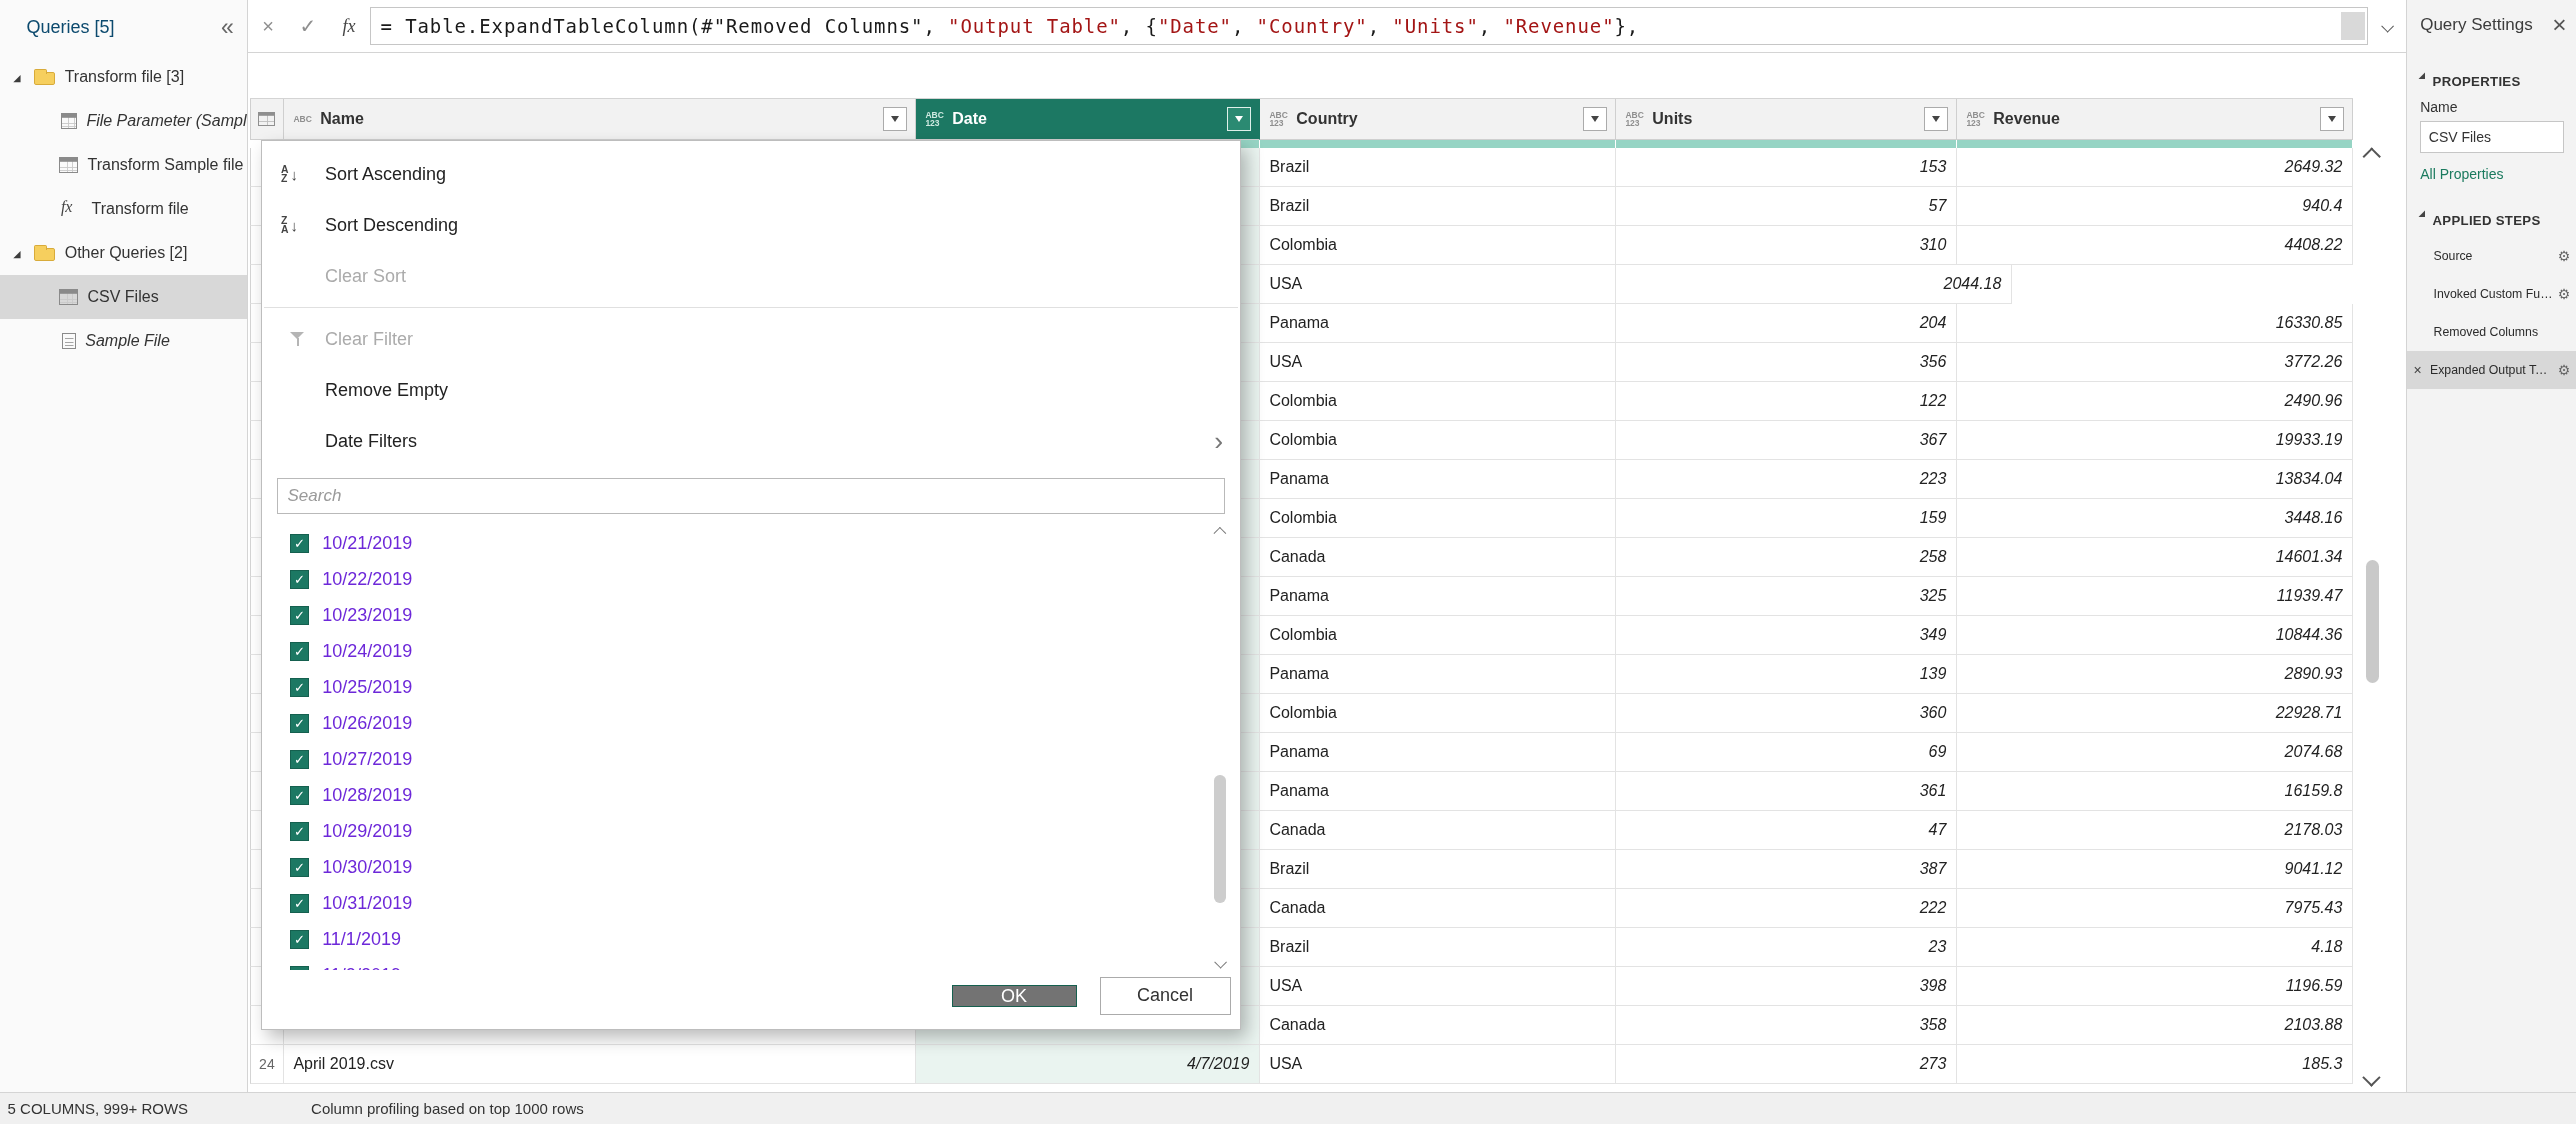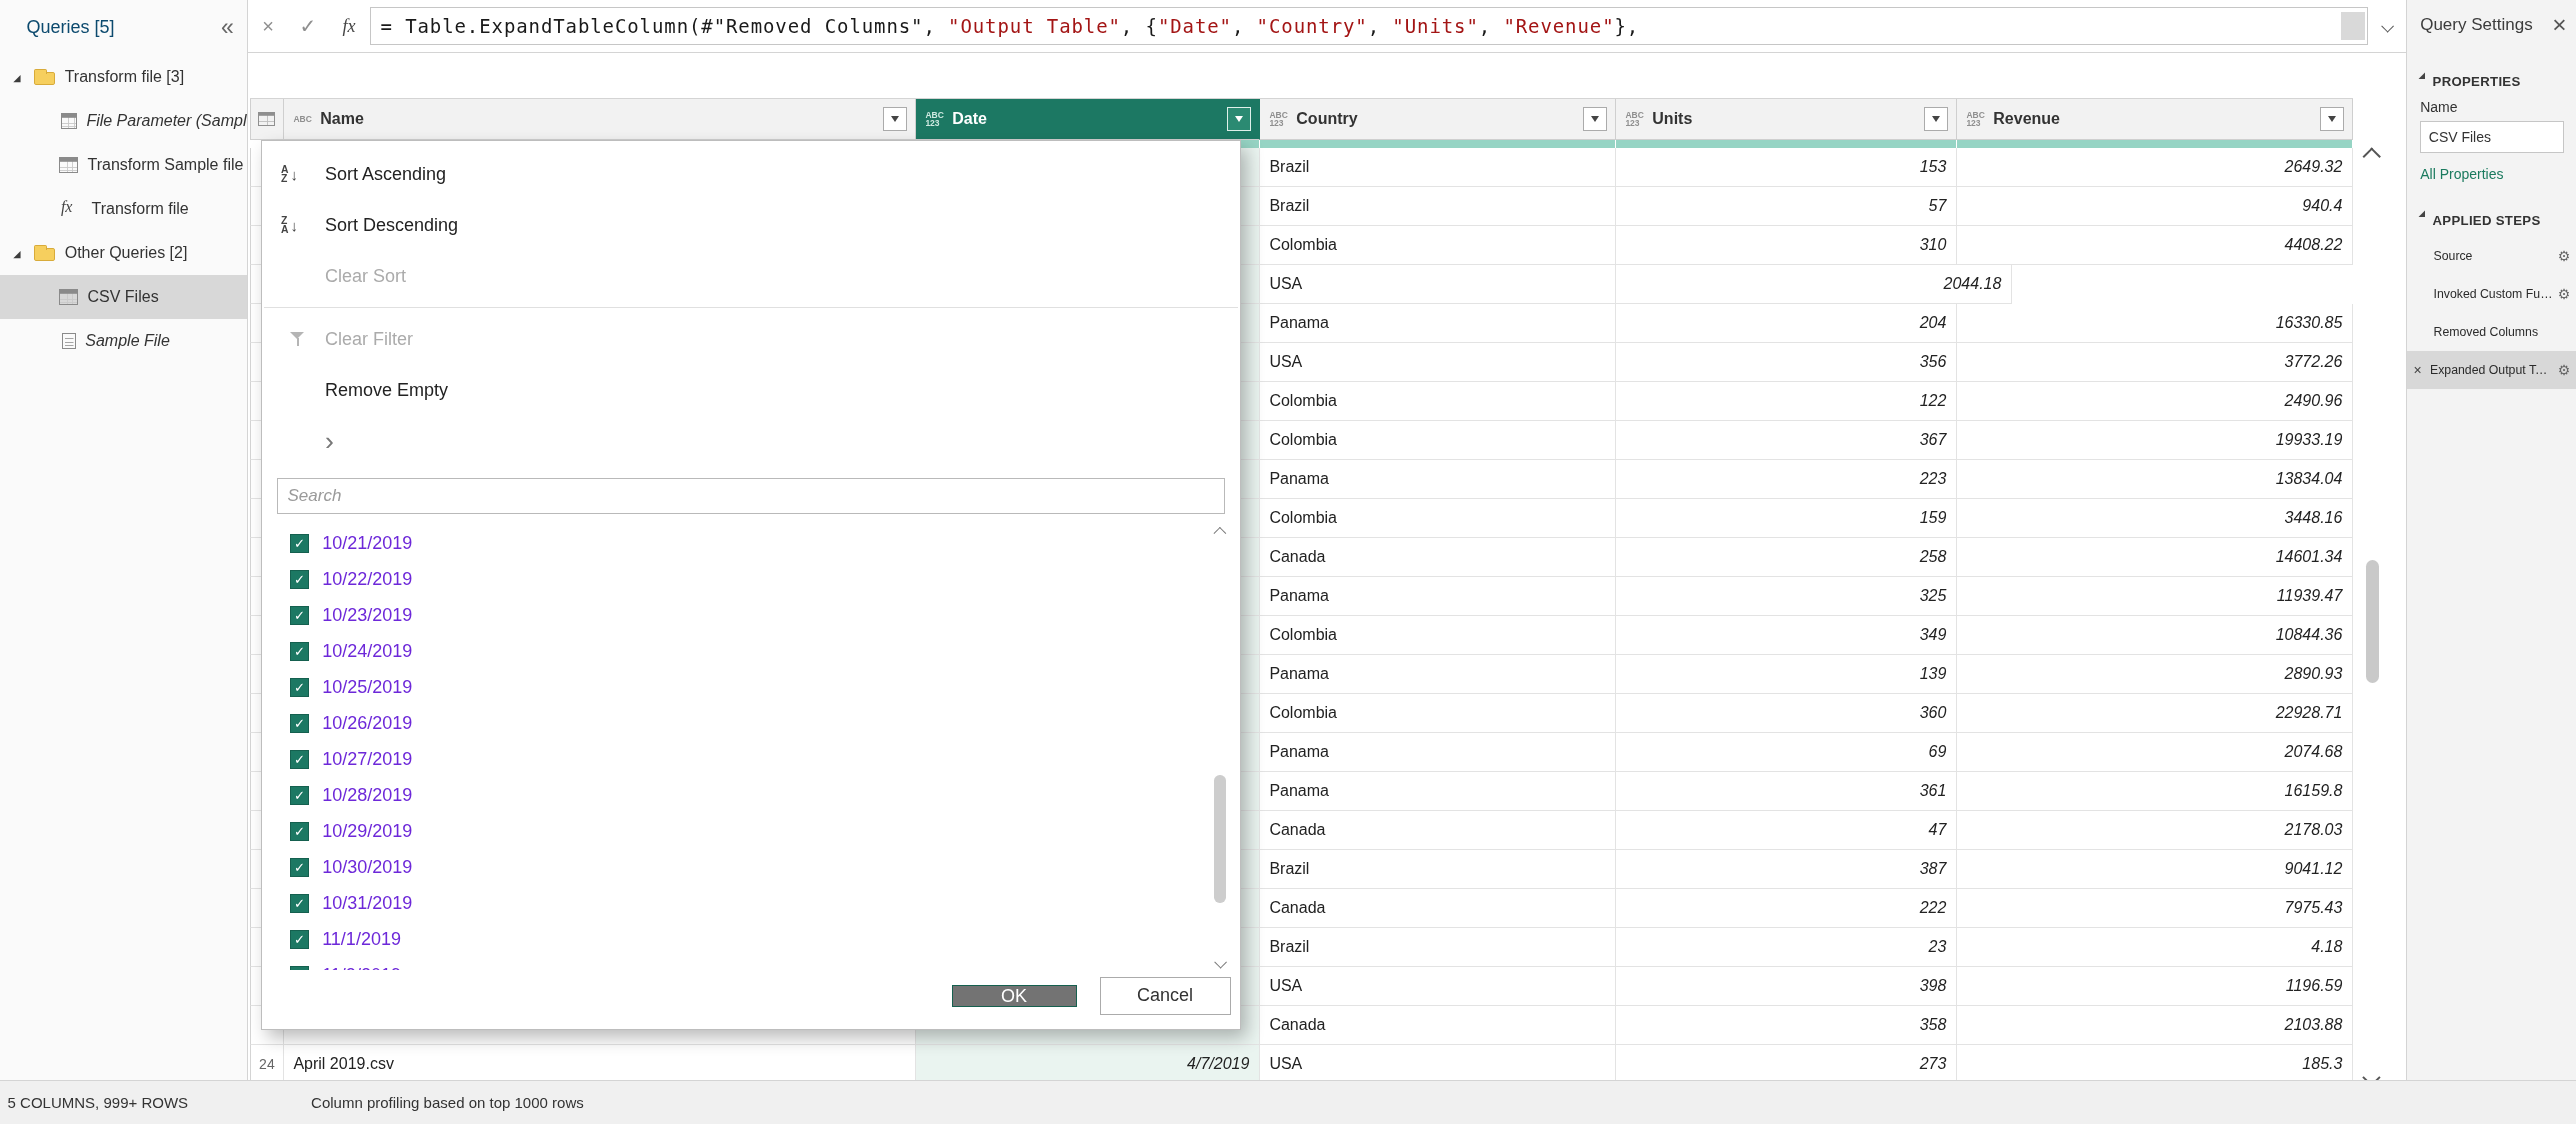--- a/index.html
+++ b/index.html
@@ -121,21 +121,21 @@
   .qs-name-input { display:block; width:144px; height:32px; margin-left:13.2px; border:0.9px solid #c6c6c6; padding:0 7.6px; font-size:14px; color:#333; font-family:inherit; background:#fff; }
   .qs-allprops { display:block; margin:13.2px 0 5.7px 13.2px; color:#1a7a5e; font-size:14px; text-decoration:none; cursor:pointer; }
   .steps { margin-top:1.9px; }
   .step { height:38px; display:flex; align-items:center; padding:0 5.7px 0 26.5px; font-size:12.3px; color:#2b2b2b; position:relative; white-space:nowrap; overflow:hidden; cursor:pointer; }
   .step.selected { background:#d8d8d8; padding-left:23px; }
   .step-x { position:absolute; left:6.6px; top:50%; transform:translateY(-50%); font-size:14px; color:#444; }
   .step-label { flex:1; overflow:hidden; text-overflow:ellipsis; }
   .step-gear { font-size:14px; color:#666; margin-left:3.8px; flex:none; }
 
   
-  .statusbar { position:absolute; left:0; right:0; bottom:0; height:44px; background:#f0f0f0; border-top:0.9px solid #d4d4d4; display:flex; align-items:center; font-size:15px; color:#333; padding-left:7.6px; gap:123px; white-space:nowrap; }
+  .statusbar { position:absolute; left:0; right:0; bottom:0; height:32px; background:#f0f0f0; border-top:0.9px solid #d4d4d4; display:flex; align-items:center; font-size:15px; color:#333; padding-left:7.6px; gap:123px; white-space:nowrap; }
 </style>
 </head>
 <body>
 
 <aside class="sidebar">
   <div class="sb-head">
     <span class="sb-title">Queries [5]</span>
     <span class="sb-collapse">«</span>
   </div>
   <div class="tree">
@@ -537,20 +537,21 @@
         <span class="mico">
           <span class="sortic" style="visibility: hidden;">
             <span class="azcol">
               <i></i>
               <i></i>
             </span>
             <span class="azarr">↓</span>
           </span>
           <span class="funnel" style="visibility: hidden;"></span>
         </span>
+        <span class="mlabel">Date Filters</span>
         <span class="subarr">›</span>
       </div>
   </div>
   <div class="msearch">
     <input placeholder="Search" style="">
   </div>
   <div class="mlist">
     <div class="vitem">
         <span class="cbox">✓</span>
         <span class="vlabel">10/21/2019</span>

